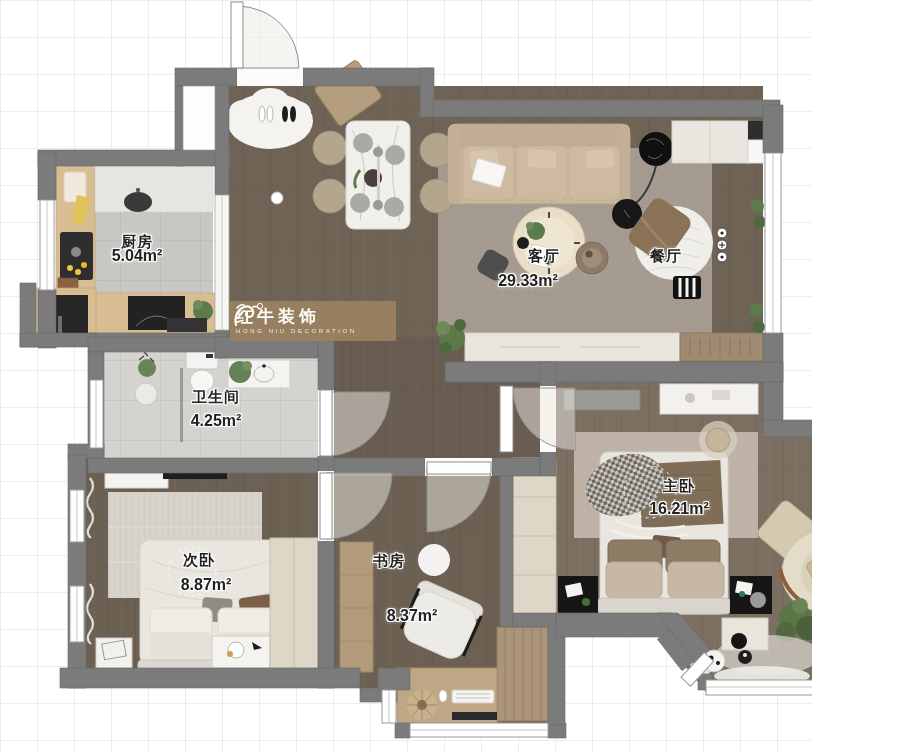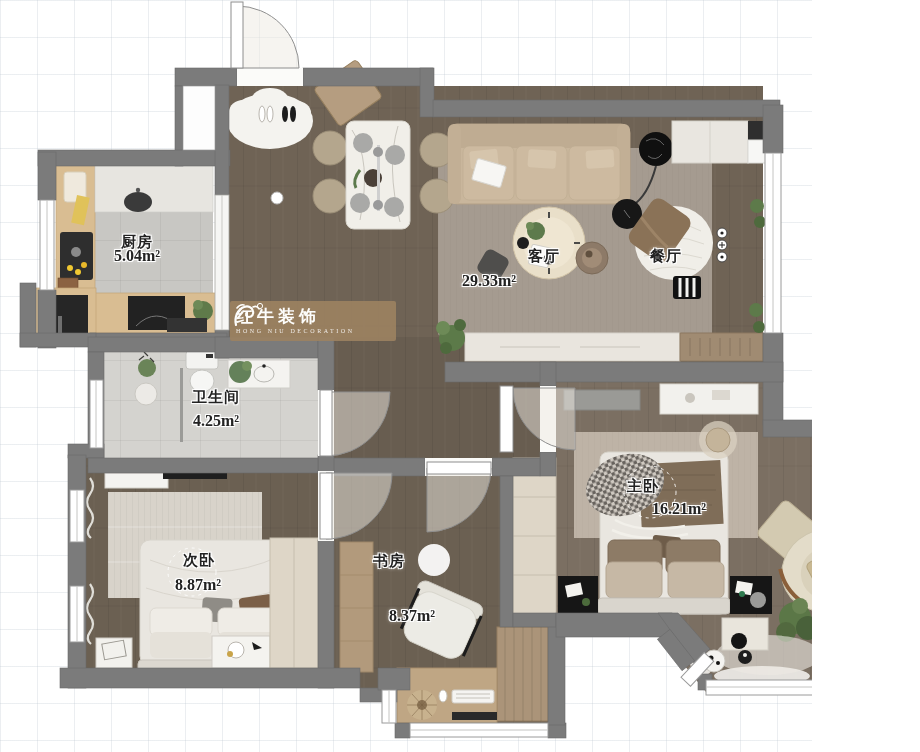--- a/index.html
+++ b/index.html
@@ -1,19 +1,19 @@
 <!DOCTYPE html>
 <html><head>
 <meta charset="utf-8">
 <style>
   html,body{margin:0;padding:0;background:#fff;}
   .canvas{position:relative;width:812px;height:752px;overflow:hidden;background:#fff;
     background-image:linear-gradient(rgba(185,195,205,.28) 1px,transparent 1px),
                      linear-gradient(90deg,rgba(185,195,205,.28) 1px,transparent 1px);
-    background-size:37px 37px;font-family:Liberation Serif, serif;}
+    background-size:37px 37px;font-family:Liberation Sans, sans-serif;}
   svg{position:absolute;left:0;top:0;}
   .room-label{position:absolute;transform:translate(-50%,-50%);color:#222;font-weight:700;
     white-space:nowrap;text-align:center;z-index:30;
     text-shadow:-1px -1px 0 #fff,1px -1px 0 #fff,-1px 1px 0 #fff,1px 1px 0 #fff,0 0 4px #fff;}
   .rname{font-size:15px;letter-spacing:1px;}
   .rarea{font-size:16px;}
   .watermark{position:absolute;left:230px;top:301px;width:166px;height:40px;z-index:25;
     background:rgba(155,129,97,.92);border-radius:2px;display:flex;align-items:center;
     padding:0 6px;box-sizing:border-box;gap:6px;}
   .wm-text{display:flex;flex-direction:column;line-height:1;}
@@ -489,34 +489,34 @@
     <rect x="540" y="386" width="16" height="66" fill="#fbfbf9"></rect>
     <path d="M575,388 L513,388 A62,62 0 0 0 575,450 Z" fill="rgba(238,234,226,0.5)" stroke="#8e8e8e"></path>
     <rect x="500" y="386" width="13" height="66" fill="#fff" stroke="#8e8e8e"></rect>
   </g>
 </svg>
 
 <div class="room-label" style="left:137px;top:242px"><span class="rname">厨房</span></div>
 <div class="room-label" style="left:137px;top:256px"><span class="rarea">5.04m²</span></div>
 
 <div class="room-label" style="left:544px;top:256px"><span class="rname">客厅</span></div>
-<div class="room-label" style="left:489px;top:281px"><span class="rarea">29.33m²</span></div>
+<div class="room-label" style="left:528px;top:281px"><span class="rarea">29.33m²</span></div>
 
 <div class="room-label" style="left:666px;top:256px"><span class="rname">餐厅</span></div>
 
 <div class="room-label" style="left:216px;top:397px"><span class="rname">卫生间</span></div>
 <div class="room-label" style="left:216px;top:421px"><span class="rarea">4.25m²</span></div>
 
 <div class="room-label" style="left:199px;top:560px"><span class="rname">次卧</span></div>
-<div class="room-label" style="left:198px;top:585px"><span class="rarea">8.87m²</span></div>
+<div class="room-label" style="left:206px;top:585px"><span class="rarea">8.87m²</span></div>
 
 <div class="room-label" style="left:389px;top:561px"><span class="rname">书房</span></div>
 <div class="room-label" style="left:412px;top:616px"><span class="rarea">8.37m²</span></div>
 
-<div class="room-label" style="left:643px;top:486px"><span class="rname">主卧</span></div>
+<div class="room-label" style="left:679px;top:486px"><span class="rname">主卧</span></div>
 <div class="room-label" style="left:679px;top:509px"><span class="rarea">16.21m²</span></div>
 
 <div class="watermark">
   <svg width="34" height="30" viewBox="0 0 34 30">
     <path d="M6,24 C4,16 8,8 14,6 C18,4.5 22,6 23,10 C24,13 22,16 19,16 C16,16 15,13 17,11" fill="none" stroke="#fdfdfb" stroke-width="2.2" stroke-linecap="round"></path>
     <path d="M7,7 Q10,3 14,4 M23,6 Q27,4 29,8" fill="none" stroke="#fdfdfb" stroke-width="1.6" stroke-linecap="round"></path>
     <circle cx="30" cy="5" r="2.6" fill="none" stroke="#fdfdfb" stroke-width="1"></circle>
   </svg>
   <div class="wm-text">
     <span class="wm-brand">红牛装饰</span>

